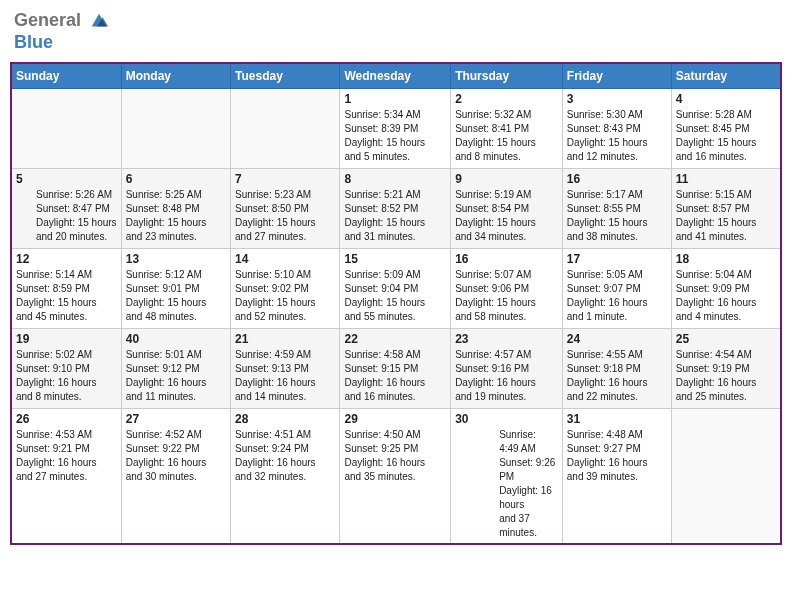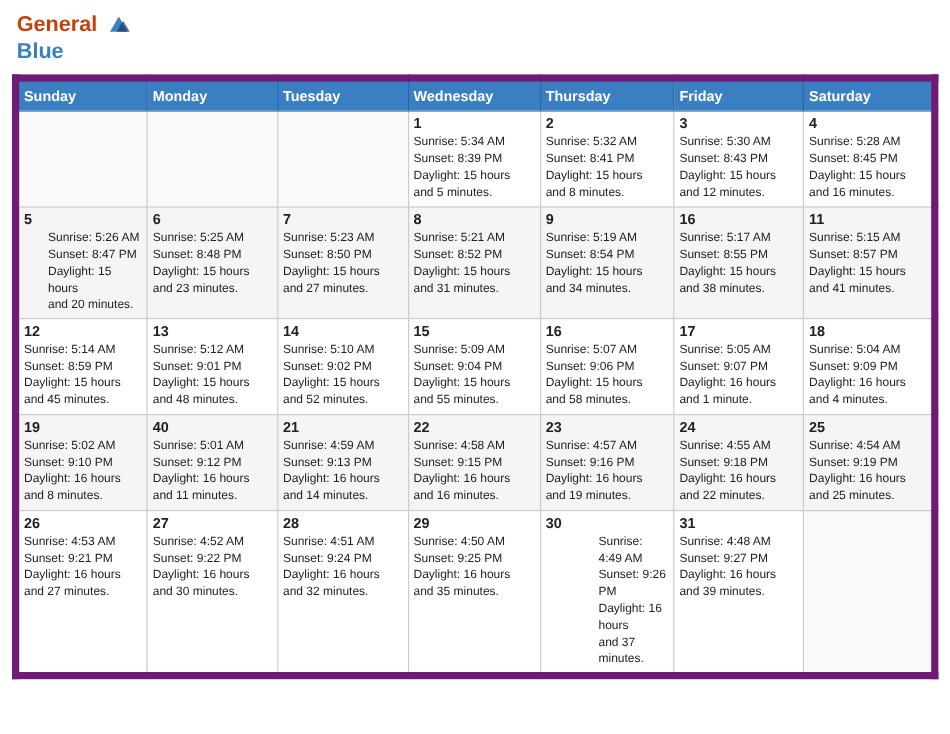--- a/index.html
+++ b/index.html
@@ -21,21 +21,21 @@
       display: flex;
       align-items: center;
     }
     .logo-text {
       font-size: 18px;
       font-weight: bold;
       color: #1a3a5c;
       line-height: 1.2;
     }
     .logo-text span {
-      color: #c2410c;
+      color: #737373;
     }
     .logo-icon {
       width: 22px;
       height: 22px;
       margin-left: 2px;
     }
     .title-block {
       text-align: right;
     }
     .month-year {
@@ -44,21 +44,21 @@
       color: #1a1a1a;
     }
     .location {
       font-size: 15px;
       color: #333;
       font-weight: normal;
     }
     .calendar {
       width: 100%;
       border-collapse: collapse;
-      border: 6px solid #701a75;
+      border: 2px solid #701a75;
     }
     .calendar th {
       background-color: #3a7fc1;
       color: #fff;
       font-size: 12px;
       font-weight: bold;
       padding: 5px 4px;
       border: 1px solid #2a6aaa;
       text-align: left;
     }

